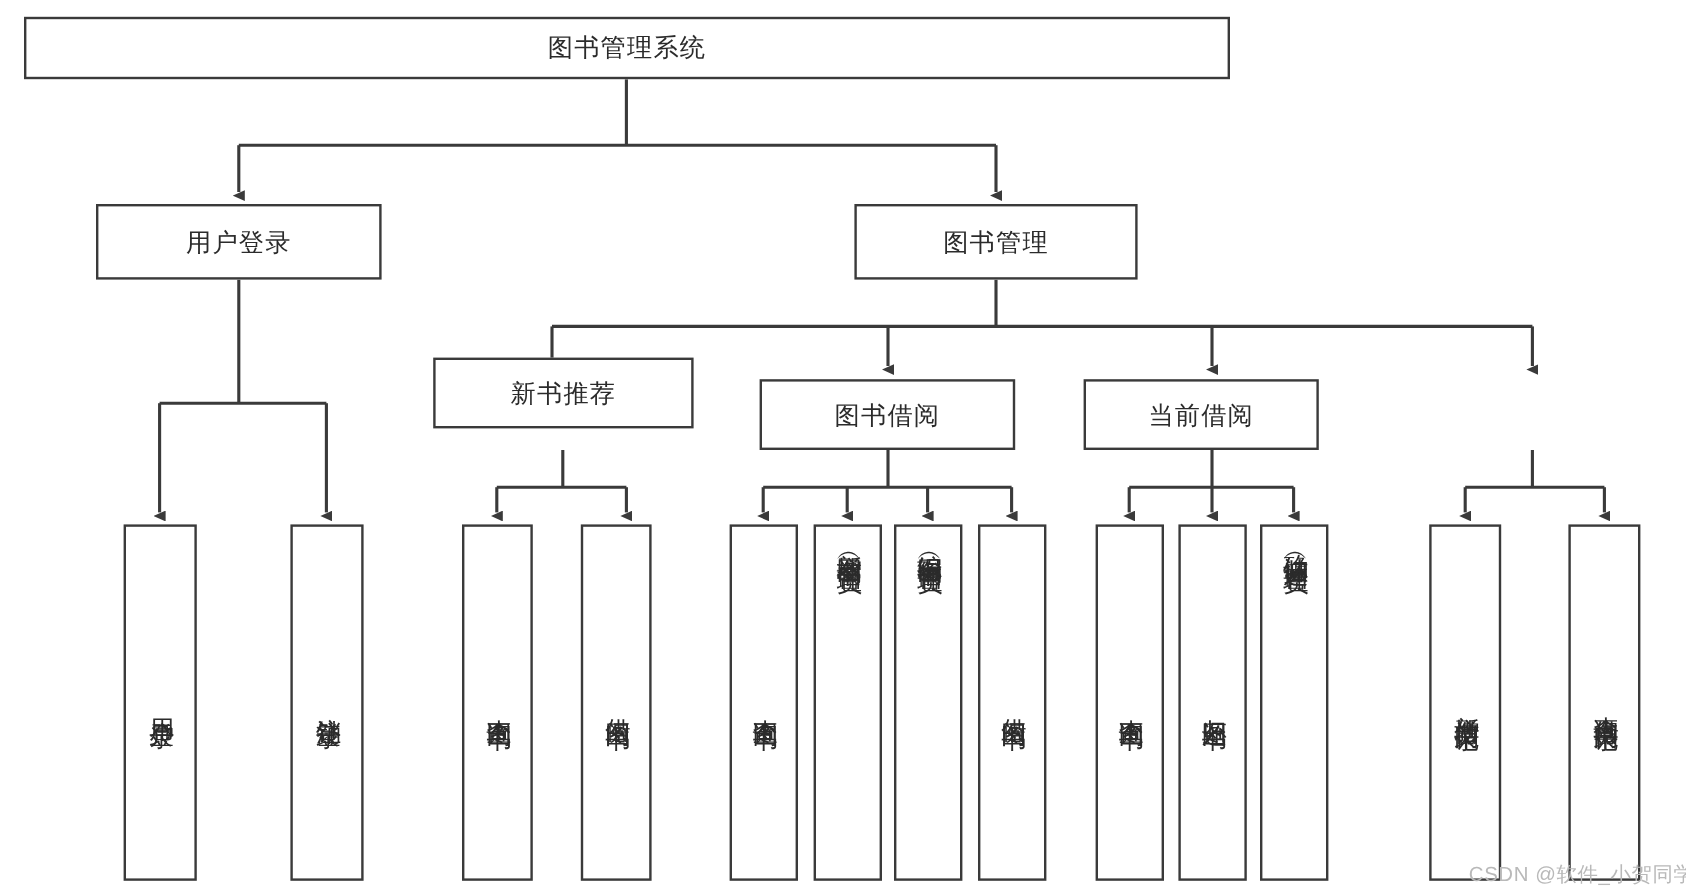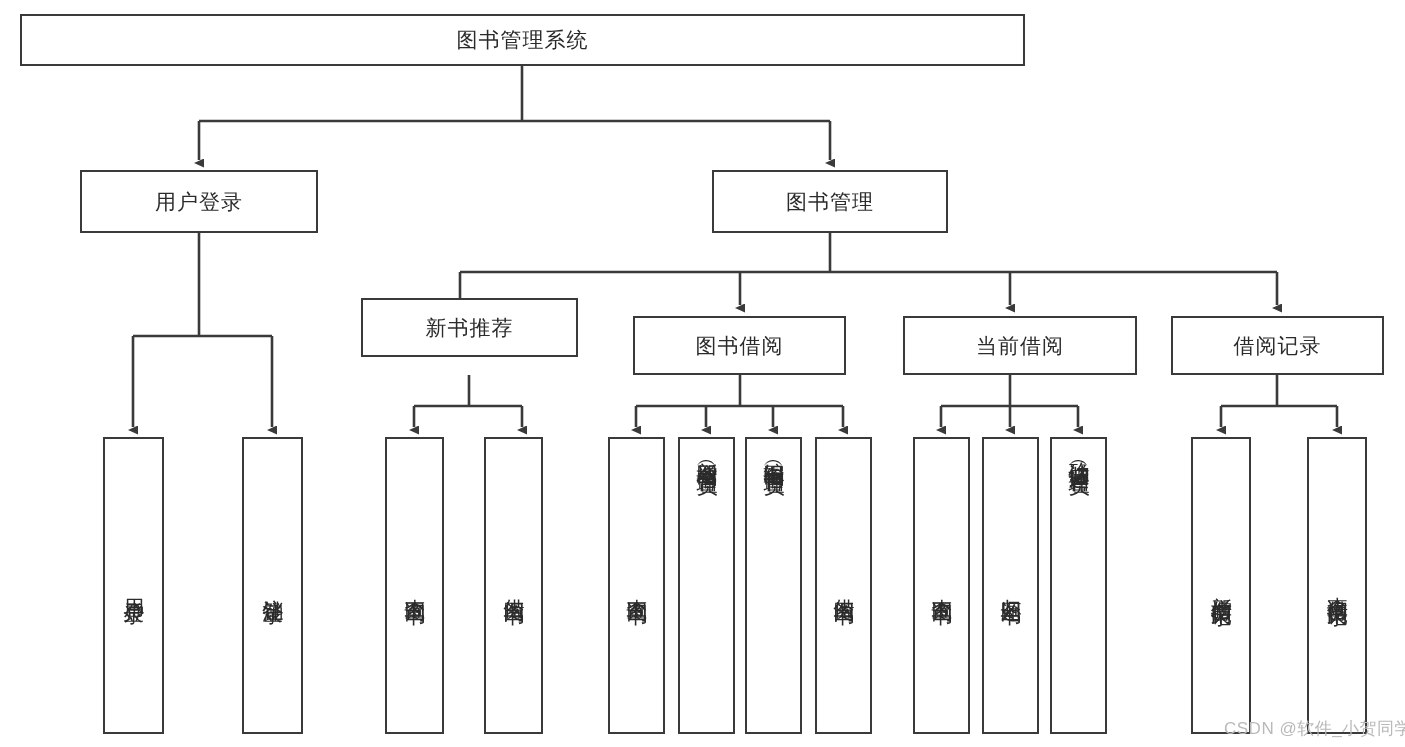--- a/index.html
+++ b/index.html
@@ -135,25 +135,22 @@
   <div class="node horiz" style="left:712px; top:170px; width:236px; height:63px;font-family:Liberation Serif, serif;">
     <span class="node-label">图书管理</span>
   </div>
 
   <div class="node horiz" style="left:361px; top:298px; width:217px; height:59px;">
     <span class="node-label">新书推荐</span>
   </div>
   <div class="node horiz" style="left:633px; top:316px; width:213px; height:59px;text-align:center;">
     <span class="node-label">图书借阅</span>
   </div>
-  <div class="node horiz" style="left:903px; top:316px; width:234px; height:59px;">
+  <div class="node horiz" style="left:903px; top:316px; width:196px; height:59px;">
     <span class="node-label">当前借阅</span>
-  </div>
-  <div class="node horiz" style="left:1171px; top:316px; width:213px; height:59px;">
-    <span class="node-label">借阅记录</span>
   </div>
 
   <div class="node vert centered" style="left:103px; top:437px; width:61px; height:297px;">
     <span class="node-label">用户登录</span>
   </div>
   <div class="node vert centered" style="left:242px; top:437px; width:61px; height:297px;">
     <span class="node-label">注销登录</span>
   </div>
 
   <div class="node vert centered" style="left:385px; top:437px; width:59px; height:297px;">

